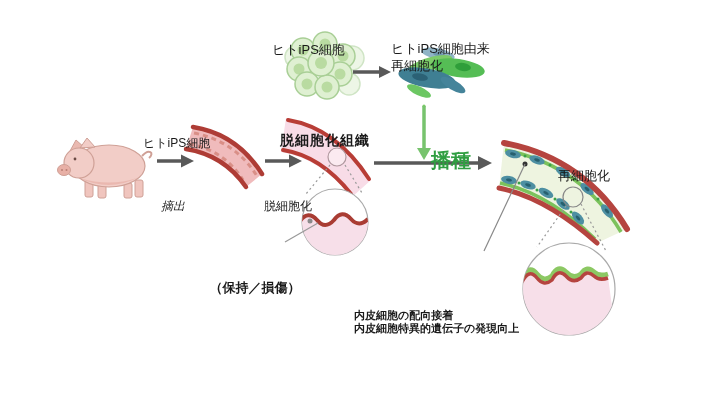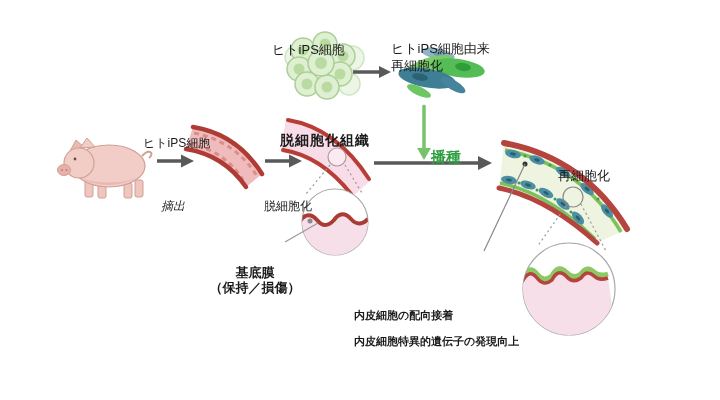--- a/index.html
+++ b/index.html
@@ -202,24 +202,23 @@
   <div class="lbl sz13" style="left:391px;top:27px;">再細胞化</div>
 
   <div class="lbl sz12" style="left:143px;top:105px;">ヒトiPS細胞</div>
 
   <div class="lbl sz12" style="left:161px;top:168px;font-style:italic;">摘出</div>
 
   <div class="lbl sz12" style="left:264px;top:168px;">脱細胞化</div>
 
   <div class="lbl bold" style="left:280px;top:101px;font-size:14px;letter-spacing:1px;">脱細胞化組織</div>
 
-  <div class="lbl bold green" style="left:431px;top:117px;font-size:15px;">播種</div>
+  <div class="lbl bold green" style="left:431px;top:117px;font-size:20px;">播種</div>
 
   <div class="lbl sz13" style="left:558px;top:137px;">再細胞化</div>
 
-  <div class="lbl bold sz13 center" style="left:203px;top:234px;width:104px;">基底膜</div>
   <div class="lbl bold sz13 center" style="left:203px;top:249px;width:104px;">（保持／損傷）</div>
 
 
   <div class="lbl small-bold" style="left:354px;top:278px;">内皮細胞の配向接着</div>
-  <div class="lbl small-bold" style="left:354px;top:304px;">内皮細胞特異的遺伝子の発現向上</div>
+  <div class="lbl small-bold" style="left:354px;top:291px;">内皮細胞特異的遺伝子の発現向上</div>
 
 </div>
 
 </body></html>

